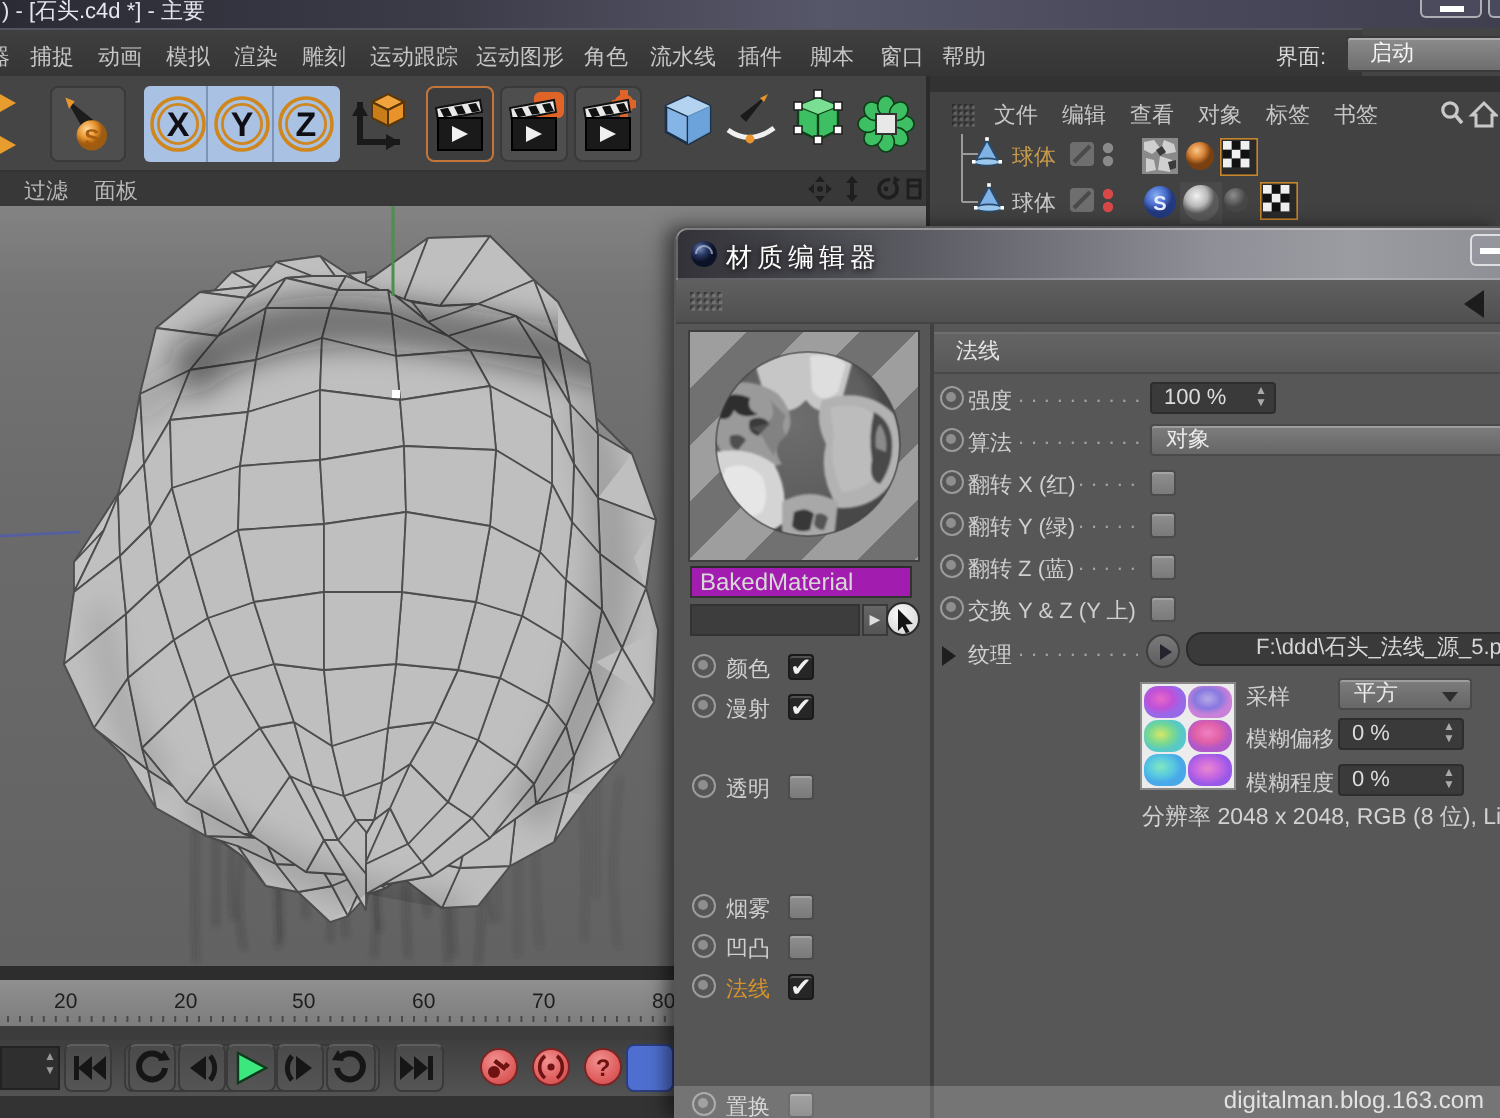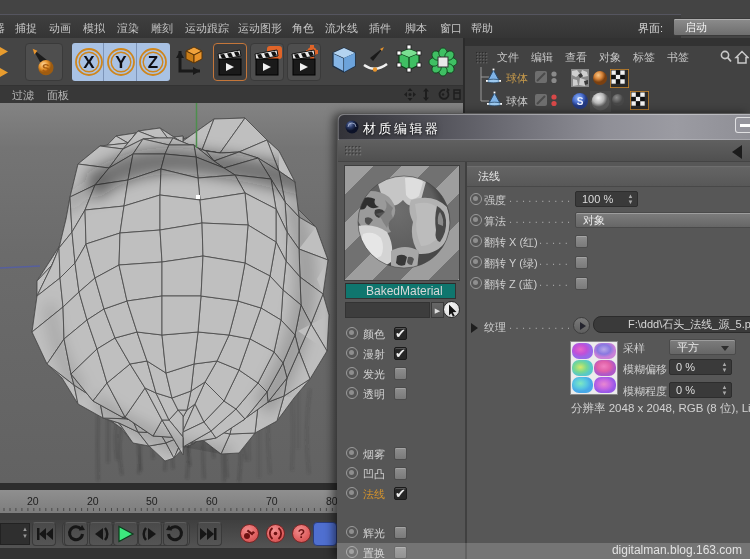--- a/index.html
+++ b/index.html
@@ -34,21 +34,21 @@
 #ommenu{position:absolute;left:0;top:8px;width:287px;height:22px;background:#424242;color:#c6c6c6;font-size:11px}
 #ommenu i{position:absolute;top:4px;font-style:normal}
 
 #mat{left:337px;top:113px;width:413px;height:446px;border-radius:7px 0 0 0;background:#565656;box-shadow:-4px 0 9px rgba(0,0,0,.5)}
 #mattitle{position:absolute;left:1px;top:1px;width:412px;height:26px;border-radius:6px 0 0 0;background:linear-gradient(90deg,#323238 0%,#46464d 15%,#6b6b73 40%,#8f8f97 65%,#9b9ba2 82%,#8f8f96 100%);box-shadow:inset 0 1px 0 rgba(255,255,255,.35),inset 1px 0 0 rgba(255,255,255,.25),inset 0 -1px 0 rgba(255,255,255,.2)}
 #mattitle b{position:absolute;left:25px;top:6px;color:#fff;font-weight:normal;font-size:13px;letter-spacing:2.5px;text-shadow:0 1px 3px rgba(0,0,0,.8),0 0 6px rgba(0,0,0,.4)}
 #matgrip{position:absolute;left:1px;top:27px;width:412px;height:22px;background:linear-gradient(#606060,#505050);border-bottom:1px solid #444}
 #matbody{position:absolute;left:1px;top:49px;width:412px;height:397px;background:#565656}
 
 #preview{position:absolute;left:7px;top:4px;width:114px;height:114px;background:repeating-linear-gradient(135deg,#9e9e9e 0,#9e9e9e 20px,#717171 20px,#717171 40px);outline:1px solid #3e3e3e}
-#matname{position:absolute;left:7px;top:121px;width:111px;height:16px;background:#0f766e;border:1px solid #333;border-top-color:#2c2c2c;color:#d8d8d8;font-size:12px;line-height:14px;padding-left:20px}
+#matname{position:absolute;left:7px;top:121px;width:111px;height:16px;background:#a21caf;border:1px solid #333;border-top-color:#2c2c2c;color:#d8d8d8;font-size:12px;line-height:14px;padding-left:4px}
 #fld2{position:absolute;left:7px;top:140px;width:85px;height:16px;background:#3d3d3d;border:1px solid #333}
 .chrow{position:absolute;left:0;width:120px;height:20px;font-size:11px;color:#cfcfcf}
 .chk{position:absolute;left:56px;top:3px;width:13px;height:13px;background:linear-gradient(#8f8f8f,#7a7a7a);border:1px solid #4c4c4c;border-radius:2px;box-shadow:inset 0 1px 0 rgba(255,255,255,.2)}
 .chkon{background:#262626;border:1px solid #1a1a1a;color:#f0f0f0;font-size:13px;line-height:12px;text-align:center}
 .cir{position:absolute;left:8px;top:3px;width:12px;height:12px;border:1.5px solid #9b9b9b;border-radius:50%;background:#565656}
 .cir::after{content:"";position:absolute;left:2px;top:2px;width:5px;height:5px;border-radius:50%;background:#8e8e8e}
 .chlbl{position:absolute;left:25px;top:3px}
 
 #rp{position:absolute;left:127px;top:0px;width:285px;height:397px;background:#575757;border-left:2px solid #404040}
 #rphead{position:absolute;left:0px;top:4px;width:284px;height:21px;background:linear-gradient(#646464,#585858);border-top:1px solid #6e6e6e;border-bottom:1px solid #484848;color:#e4e4e4;font-size:11px;line-height:19px;padding-left:11px}
@@ -62,20 +62,27 @@
 .cbox{position:absolute;left:108px;top:3px;width:13px;height:13px;background:linear-gradient(#8f8f8f,#7a7a7a);border:1px solid #4c4c4c;border-radius:2px;box-shadow:inset 0 1px 0 rgba(255,255,255,.2)}
 #texfield{position:absolute;left:126px;top:154px;width:170px;height:17px;background:#3a3a3a;border:1px solid #2b2b2b;border-radius:8px;color:#d6d6d6;font-size:11px;line-height:15px}
 #thumb{position:absolute;left:104px;top:180px;width:46px;height:52px;background:#f2f2f2;outline:1px solid #888}
 #resline{position:absolute;left:104px;top:239px;font-size:11.5px;color:#d2d2d2;white-space:nowrap}
 #wmark{position:absolute;left:-1px;top:381px;width:413px;height:16px;background:rgba(255,255,255,.18);color:#e2e2e2;font-size:12px;text-align:right;padding-right:8px;line-height:15px}
 .glabel{font-size:11px;color:#cfcfcf;position:absolute;white-space:nowrap}
 </style></head>
 <body>
 <div id="app">
 
+<div class="abs" id="title">
+      <span>) - [石头.c4d *] - 主要</span>
+<div class="wbtn" style="left:710px;width:31px">
+        <div style="position:absolute;left:9px;top:8px;width:12px;height:3px;background:#fff"></div>
+      </div>
+<div class="wbtn" style="left:744px;width:31px"></div>
+</div>
 
 <div class="abs" id="menu">
 <i style="left:-6px">器</i>
       <i style="left:15px">捕捉</i>
       <i style="left:49px">动画</i>
       <i style="left:83px">模拟</i>
       <i style="left:117px">渲染</i>
       <i style="left:151px">雕刻</i>
       <i style="left:185px">运动跟踪</i>
       <i style="left:238px">运动图形</i>
@@ -998,49 +1005,39 @@
 <div class="chrow" style="top:162px">
           <div class="cir"></div>
           <span class="chlbl" style="color:#cfcfcf">颜色</span>
           <div class="chk chkon">✔</div>
         </div>
 <div class="chrow" style="top:182px">
           <div class="cir"></div>
           <span class="chlbl" style="color:#cfcfcf">漫射</span>
           <div class="chk chkon">✔</div>
         </div>
-<div class="chrow" style="top:202px">
-          <div class="cir"></div>
-          <span class="chlbl" style="color:#cfcfcf">发光</span>
-          <div class="chk"></div>
-        </div>
 <div class="chrow" style="top:222px">
           <div class="cir"></div>
           <span class="chlbl" style="color:#cfcfcf">透明</span>
           <div class="chk"></div>
         </div>
 <div class="chrow" style="top:282px">
           <div class="cir"></div>
           <span class="chlbl" style="color:#cfcfcf">烟雾</span>
           <div class="chk"></div>
         </div>
 <div class="chrow" style="top:302px">
           <div class="cir"></div>
           <span class="chlbl" style="color:#cfcfcf">凹凸</span>
           <div class="chk"></div>
         </div>
 <div class="chrow" style="top:322px">
           <div class="cir"></div>
           <span class="chlbl" style="color:#d2922d">法线</span>
           <div class="chk chkon">✔</div>
-        </div>
-<div class="chrow" style="top:361px">
-          <div class="cir"></div>
-          <span class="chlbl" style="color:#cfcfcf">辉光</span>
-          <div class="chk"></div>
         </div>
 <div class="chrow" style="top:381px">
           <div class="cir"></div>
           <span class="chlbl" style="color:#cfcfcf">置换</span>
           <div class="chk"></div>
         </div>
 <div id="rp">
 <div id="rphead">法线</div>
 <div class="prow" style="top:28px">
             <div class="cir"></div>
@@ -1063,20 +1060,25 @@
 <div class="prow" style="top:91px">
             <div class="cir"></div>
             <span class="plbl">翻转 Y (绿)</span>
             <div class="dt" style="left:72px;width:32px">....................</div>
             <div class="cbox"></div>
           </div>
 <div class="prow" style="top:112px">
             <div class="cir"></div>
             <span class="plbl">翻转 Z (蓝)</span>
             <div class="dt" style="left:72px;width:32px">....................</div>
+            <div class="cbox"></div>
+          </div>
+<div class="prow" style="top:133px">
+            <div class="cir"></div>
+            <span class="plbl">交换 Y &amp; Z (Y 上)</span>
             <div class="cbox"></div>
           </div>
 <div class="prow" style="top:155px">
 <div style="position:absolute;left:4px;top:6px;width:0;height:0;border:5px solid transparent;border-left:7px solid #1e1e1e;border-right:none"></div>
 <span class="plbl">纹理</span>
             <div class="dt" style="left:42px;width:60px">....................</div>
 <div style="position:absolute;left:106px;top:0px;width:17px;height:17px;border-radius:50%;background:linear-gradient(#7a7a7a,#5e5e5e);border:1px solid #3e3e3e">
               <div style="position:absolute;left:6px;top:4px;width:0;height:0;border:4.5px solid transparent;border-left:6px solid #24242e;border-right:none"></div>
             </div>
 </div>

